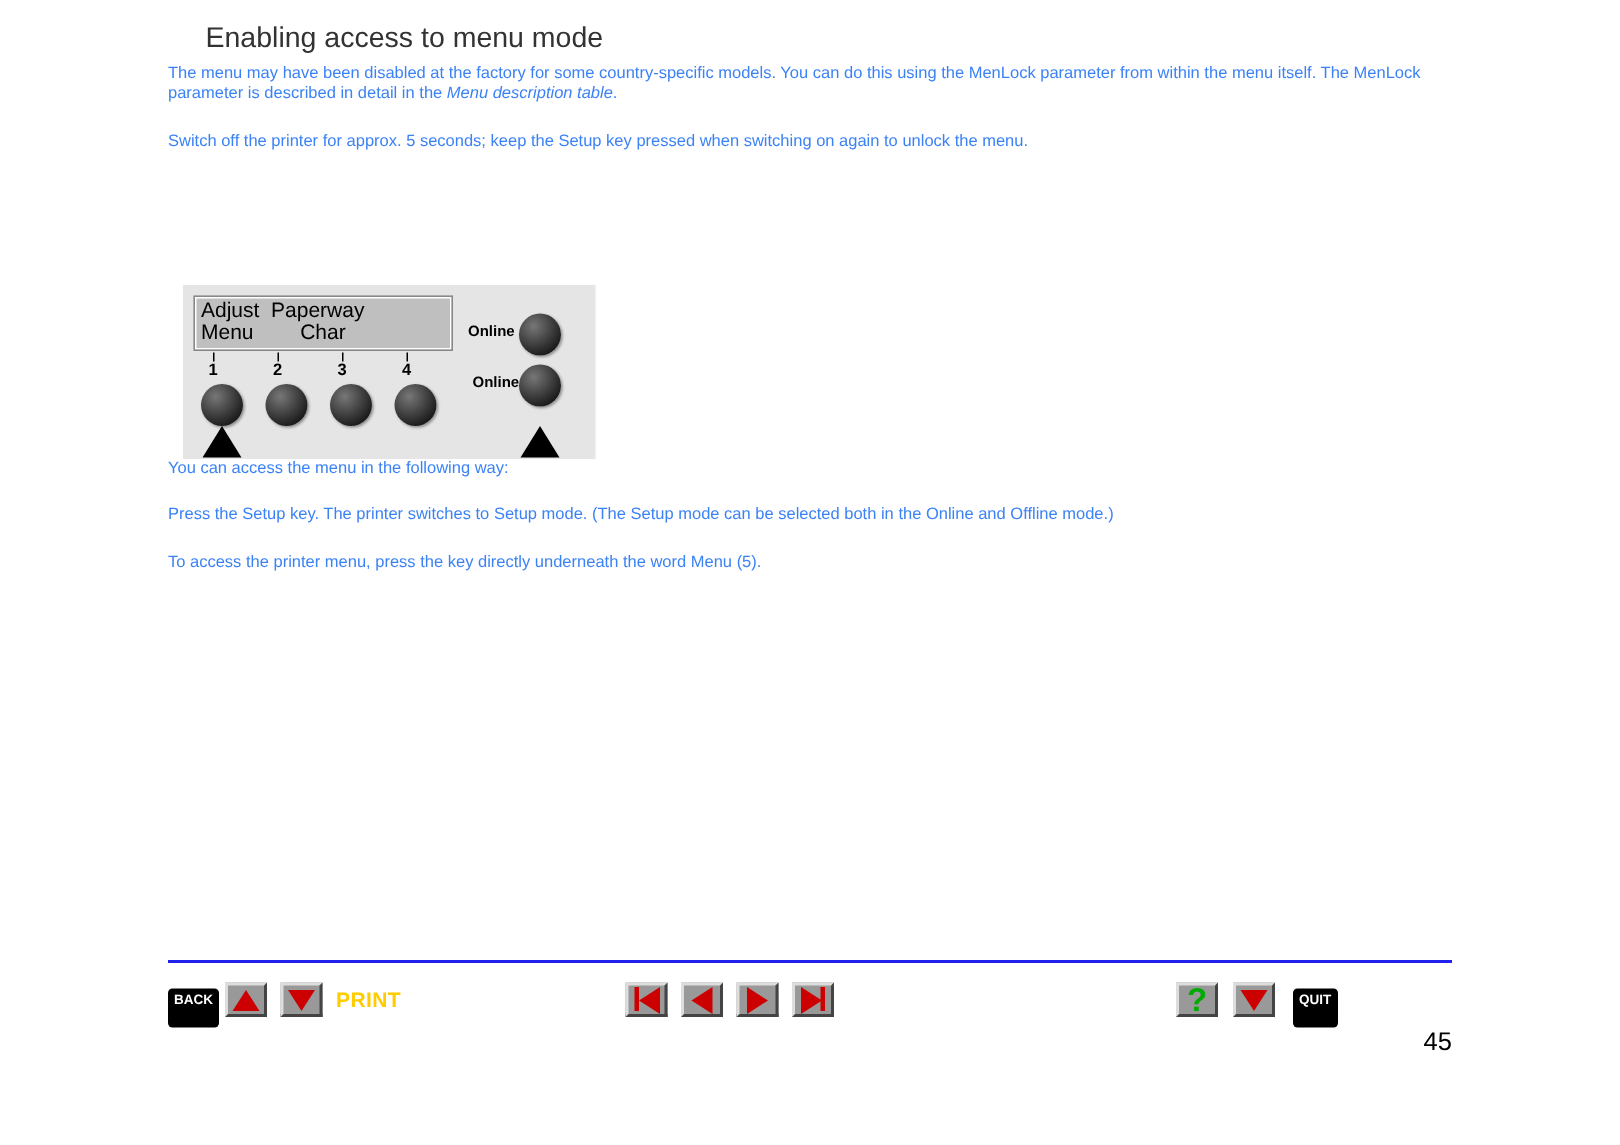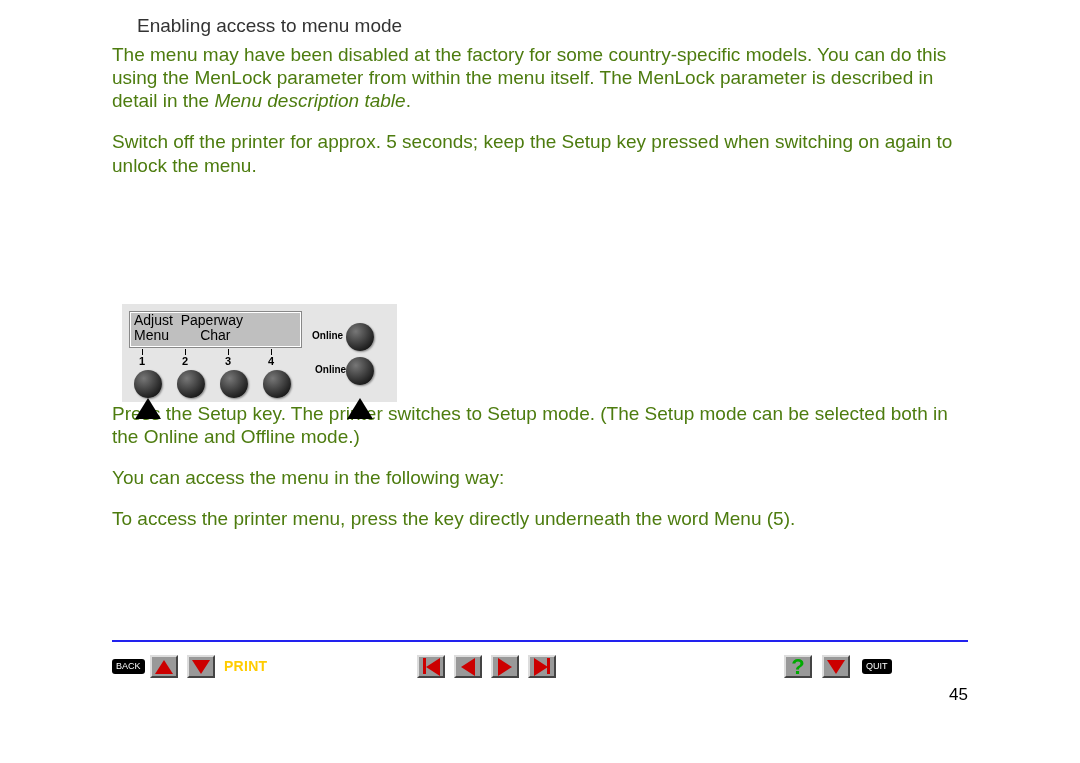--- a/index.html
+++ b/index.html
@@ -32,40 +32,40 @@
     display: flex;
     margin-top: 15px;
     flex-direction: column;
   }
   .left-col {
     width: 298px;
     flex-shrink: 0;
   }
   .right-col {
     flex: 1;
-    font-size: 19px;
+    font-size: 11px;
     line-height: 1.22;
-    color: #4d7c0f;
+    color: #3b82f6;
   }
   .heading {
     font-size: 19px;
     color: #333;
     line-height: 1.15;
     margin: 0 0 6px 0;
     font-weight: 400;
     padding-left: 25px;
   }
   .para { margin: 0 0 18px 0; }
   .ital { font-style: italic; }
   .section2-spacer { height: 56px; }
 
   
   .panel {
-    margin-left: 10px; margin-top: 38px;
-    width: 275px; height: 98px;
+    margin-left: 10px; 
+    width: 275px; height: 116px;
     background: #e5e5e5;
     position: relative;
   }
   .lcd {
     position: absolute;
     left: 7px; top: 7px;
     width: 173px; height: 37px;
     background: #bfbfbf;
     border: 1px solid #888;
     box-shadow: inset 0 0 0 1px #fff;
@@ -126,25 +126,25 @@
     border-left: 2px solid #ddd;
     border-right: 2px solid #444;
     border-bottom: 2px solid #444;
     display: flex;
     align-items: center;
     justify-content: center;
   }
   .pill {
     position: absolute;
     top: 4px;
-    height: 15px;
+    height: 26px;
     background: #000;
     color: #fff;
     font-size: 9px;
-    font-weight: normal;
+    font-weight: bold;
     line-height: 15px;
     border-radius: 3px;
     padding: 0 4px;
   }
   .print-label {
     position: absolute;
     top: 3px;
     color: #fc0;
     font-weight: bold;
     font-size: 14px;
@@ -212,22 +212,22 @@
 
         <div class="lbl" style="left:190px;top:26px">Online</div>
         <div class="knob" style="left:224px;top:19px"></div>
         <div class="lbl" style="left:193px;top:60px">Online</div>
         <div class="knob" style="left:224px;top:53px"></div>
         <div class="tri-up" style="left:225px;top:94px"></div>
       </div>
     </div>
 
     <div class="right-col">
+      <p class="para">You can access the menu in the following way:</p>
       <p class="para">Press the Setup  key. The printer switches to Setup mode. (The Setup mode can be selected both in the Online and Offline mode.)</p>
-      <p class="para">You can access the menu in the following way:</p>
       <p class="para">To access the printer menu, press the key directly underneath the word Menu  (5).</p>
     </div>
   </div>
 </div>
 
 <div class="bottom-rule"></div>
 
 <div class="nav">
   <div class="pill" style="left:0px;">BACK</div>
 

